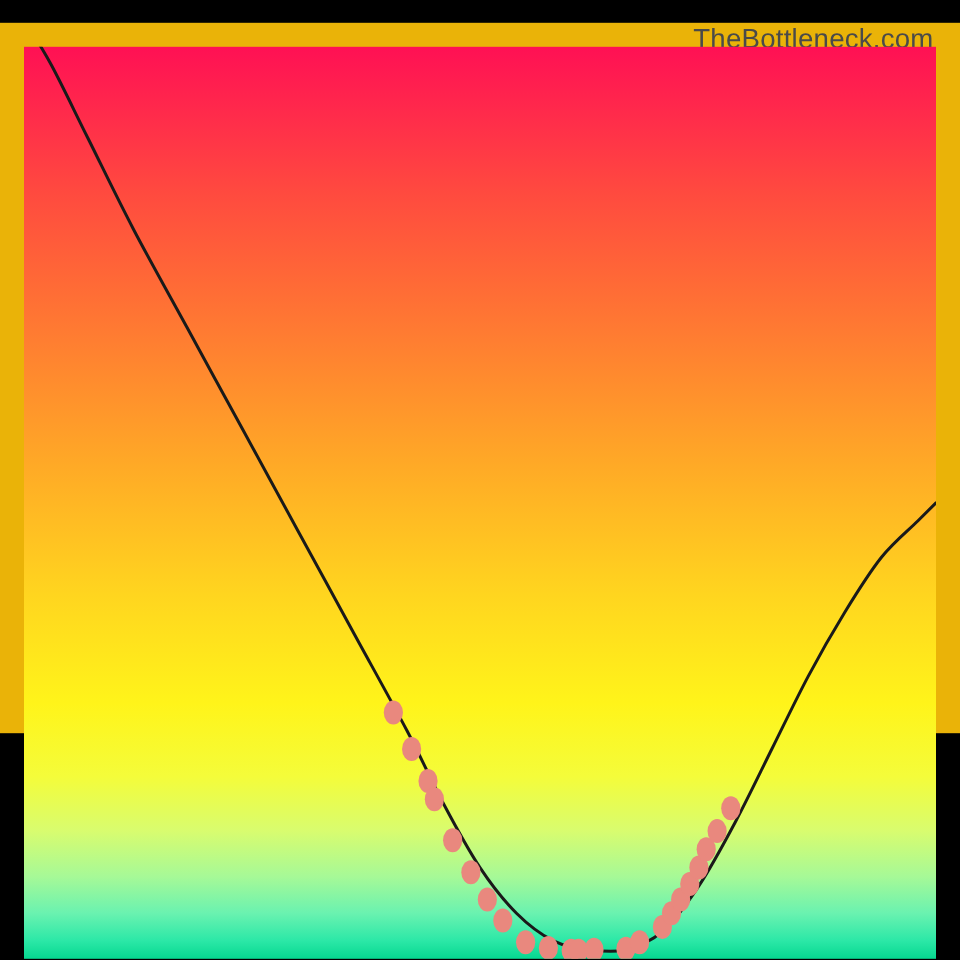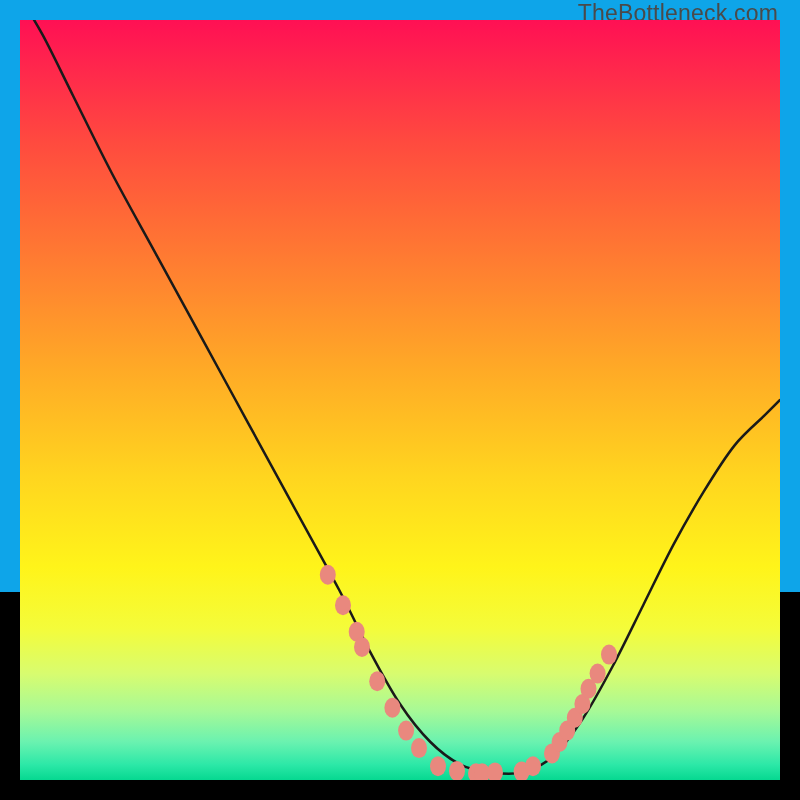--- a/index.html
+++ b/index.html
@@ -8,21 +8,22 @@
     width: 800px;
     height: 800px;
     background: #000;
     font-family: Arial, Helvetica, sans-serif;
     overflow: hidden;
   }
   .stage {
     position: relative;
     width: 800px;
     height: 592px;
-    background: #0ea5e9;
+    background: #eab308;
+    margin-top: 19px;
   }
   .plot {
     position: absolute;
     left: 20px;
     top: 20px;
     width: 760px;
     height: 760px;
     background: linear-gradient(
       to bottom,
       #ff1054 0%,

